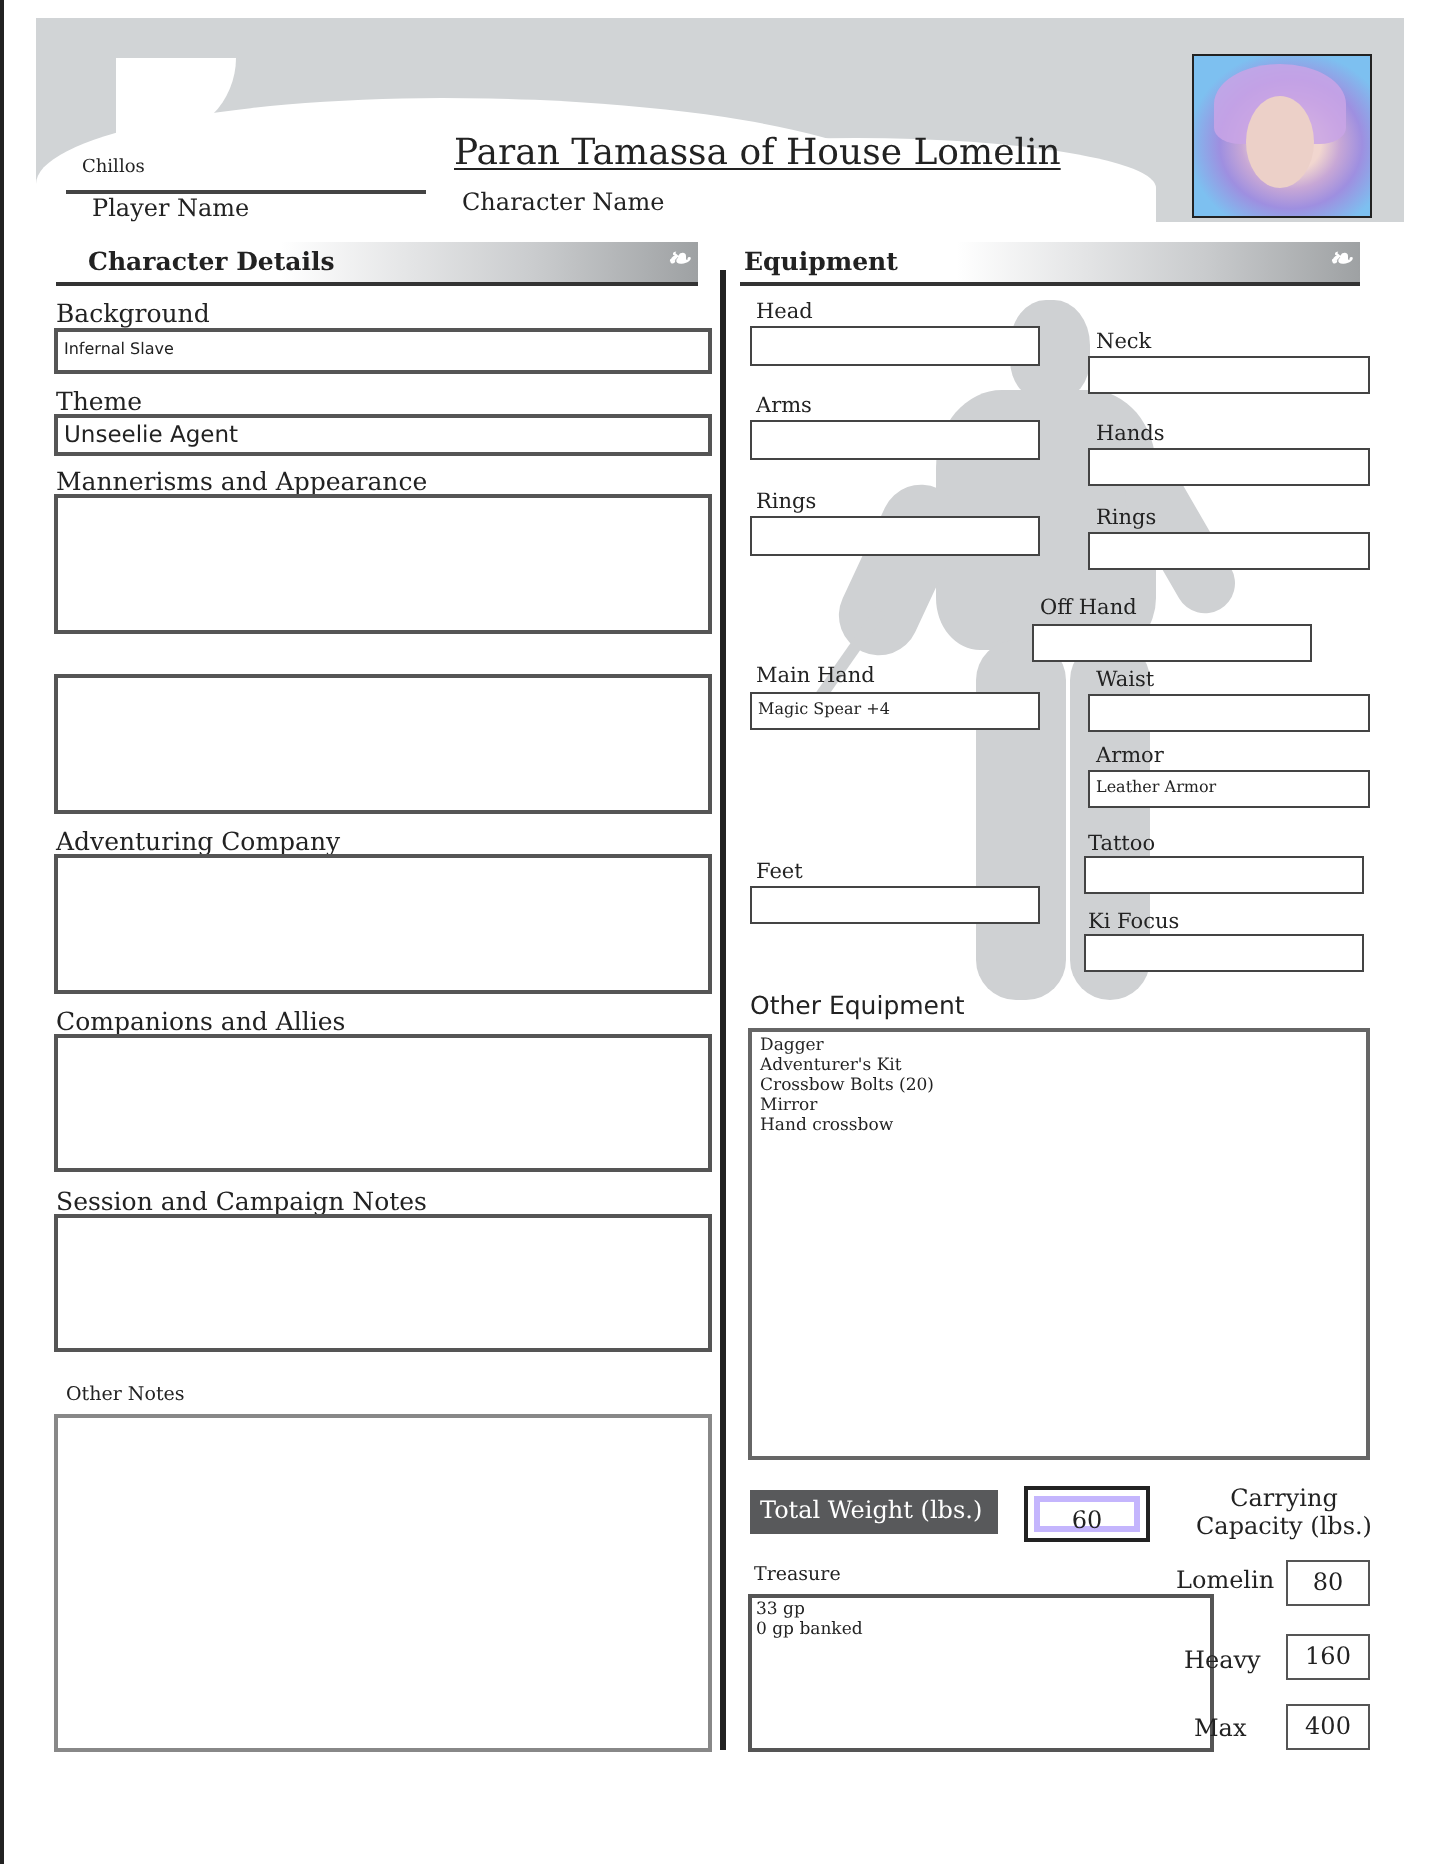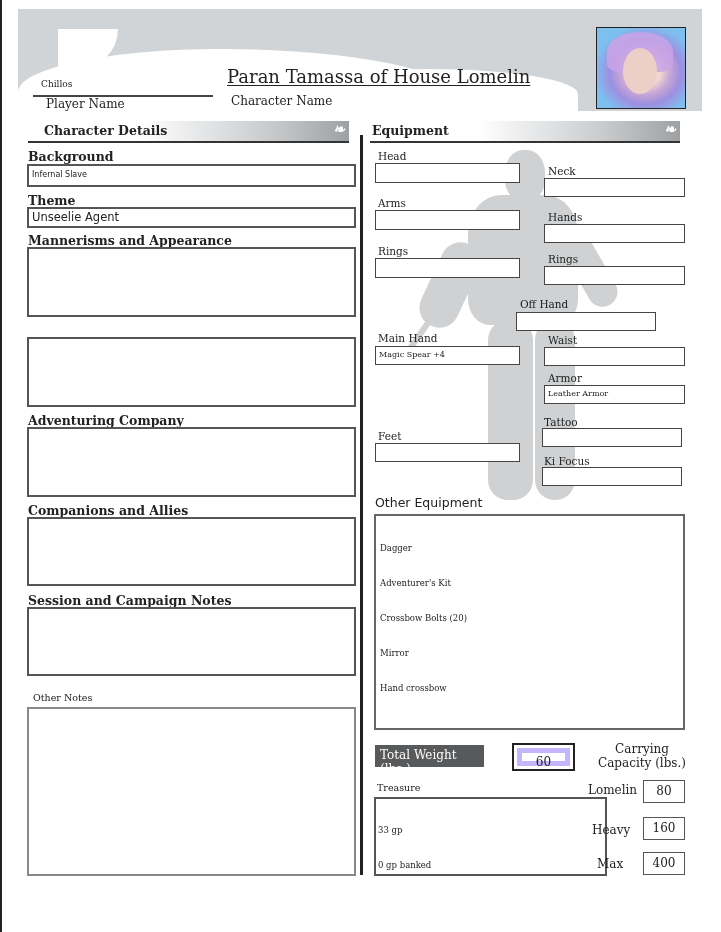--- a/index.html
+++ b/index.html
@@ -14,32 +14,32 @@
   .portrait .hair{position:absolute;left:10px;top:4px;width:66px;height:40px;border-radius:50% 50% 20% 20%;background:#c9a5e6;opacity:.85;}
   .player-val{left:41px;top:79px;font-size:9px;}
   .player-line{left:33px;top:95px;width:180px;height:2px;background:#444;}
   .player-lbl{left:46px;top:97px;font-size:12px;}
   .char-name{left:227px;top:66px;font-size:18px;text-decoration:underline;text-underline-offset:2px;}
   .char-lbl{left:231px;top:94px;font-size:12px;}
   .section-head{position:absolute;height:20px;background:linear-gradient(to right,#fff 0%,#fff 35%,#c9cbcd 75%,#9ea1a3 100%);border-bottom:2px solid #333;}
   .section-head span{position:absolute;left:16px;top:2px;font-size:12.5px;font-weight:bold;}
   .section-head .curl{position:absolute;right:4px;top:0px;font-size:14px;color:#fff;font-weight:bold;}
   .vdivider{position:absolute;left:360px;top:135px;width:3px;height:740px;background:#222;}
-  .field-lbl{position:absolute;font-size:12.5px;font-weight:bold;}
+  .field-lbl{position:absolute;font-size:12.5px;font-weight:normal;}
   .box{position:absolute;border:2px solid #555;background:#fff;box-sizing:border-box;}
   .box .val{position:absolute;left:3px;top:2px;}
   .eq-lbl{position:absolute;font-size:10.5px;}
   .eq-box{position:absolute;border:1.5px solid #444;background:#fff;box-sizing:border-box;}
   .eq-box .val{position:absolute;left:3px;top:3px;font-size:8px;}
   .silhouette{position:absolute;background:#cfd1d3;}
-  .list-lines div{font-size:8.5px;line-height:10px;margin-top:25px;}
-  .tw-bar{position:absolute;left:375px;top:745px;width:109px;height:22px;background:#58595b;color:#fff;font-size:12px;}
+  .list-lines div{font-size:8.5px;line-height:10px;}
+  .tw-bar{position:absolute;left:375px;top:745px;width:124px;height:22px;background:#58595b;color:#fff;font-size:12px;}
   .tw-bar span{position:absolute;left:5px;top:3px;}
   .tw-box{position:absolute;left:512px;top:743px;width:63px;height:28px;border:2px solid #222;box-sizing:border-box;background:#fff;}
-  .tw-box .inner{position:absolute;left:3px;top:3px;right:3px;bottom:3px;border:5px solid #c4b5fd;text-align:center;font-size:12px;line-height:19px;}
+  .tw-box .inner{position:absolute;left:3px;top:3px;right:3px;bottom:3px;border:3px solid #c4b5fd;text-align:center;font-size:12px;line-height:19px;}
   .cap-box{position:absolute;width:42px;height:23px;border:1.5px solid #555;box-sizing:border-box;text-align:center;font-size:12px;line-height:20px;background:#fff;}
   .cap-lbl{position:absolute;font-size:12px;}
 </style>
 </head>
 <body>
 
 <div class="leftrule"></div>
 
 <div class="banner">
   <div class="swirl" style="left:40px;top:20px;width:60px;height:40px;border-radius:0 0 60px 0;"></div>

